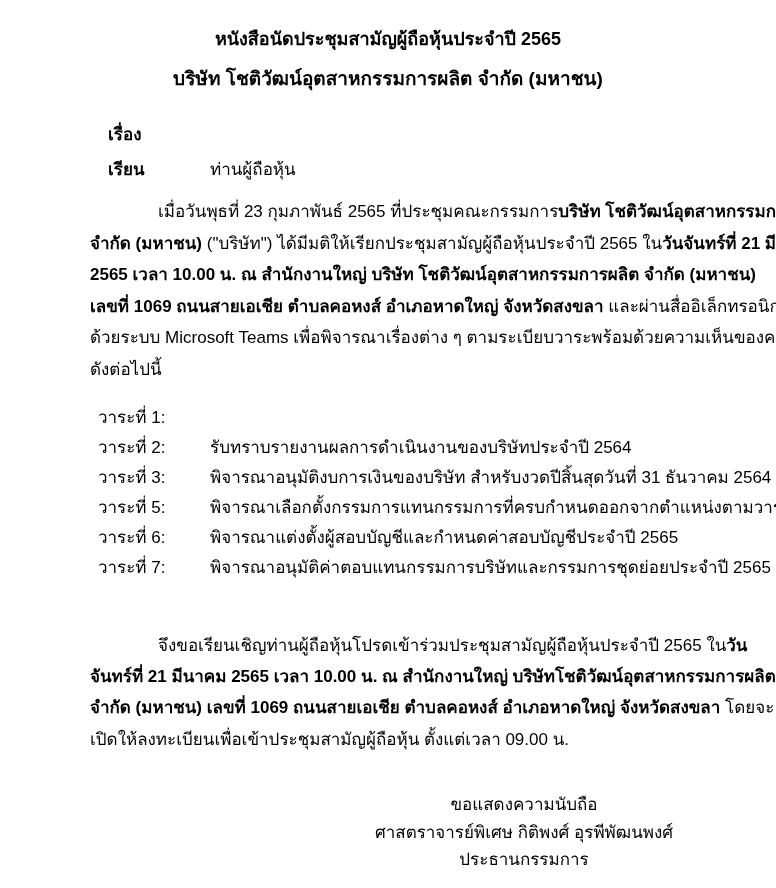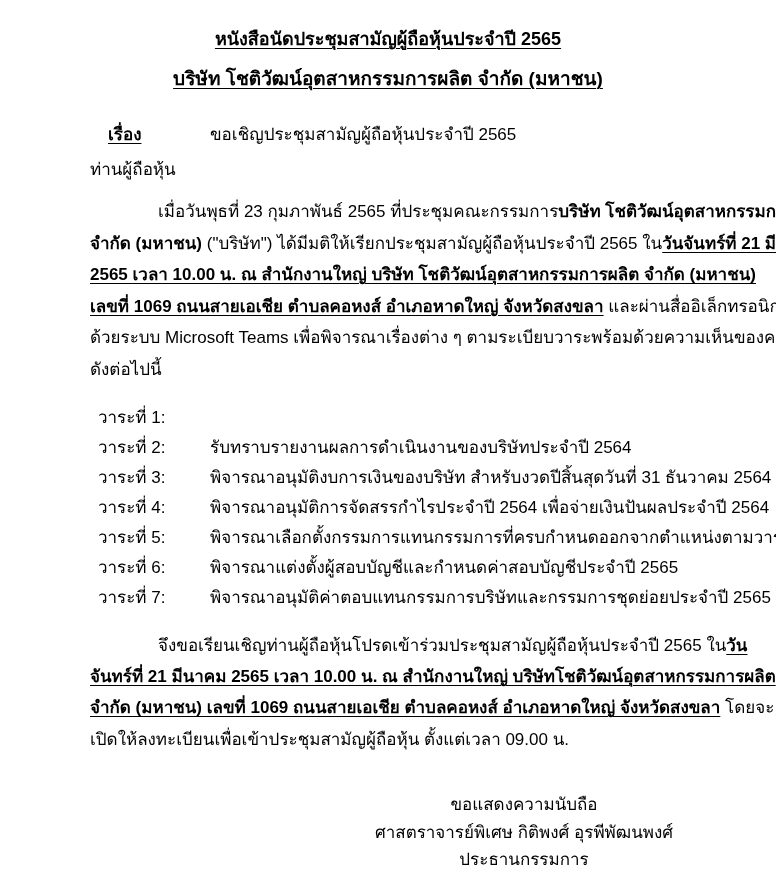--- a/index.html
+++ b/index.html
@@ -9,21 +9,21 @@
     color: #000000;
     font-size: 17px;
   }
   .page {
     position: relative;
     width: 776px; height: 888px;
     background: #ffffff;
     overflow: hidden;
   }
   .b { font-weight: bold; }
-  .u { text-decoration: underline; text-underline-offset: 3px; text-decoration-thickness: 1.4px; margin-top: 12px; }
+  .u { text-underline-offset: 3px; text-decoration-thickness: 1.4px; margin-top: 12px; }
   .center { text-align: center; }
   .abs { position: absolute; }
   .line { white-space: nowrap; }
 
   .title-1 { top: 26px; left: 0; right: 0; font-size: 18px; line-height: 26px; }
   .title-2 { top: 66px; left: 0; right: 0; font-size: 19px; line-height: 26px; }
 
   .ref-row { left: 90px; width: 628px; display: flex; line-height: 26px; }
   .ref-row.subject { top: 122px; }
   .ref-row.attention { top: 157px; }
@@ -54,24 +54,26 @@
     <span class="b u">หนังสือนัดประชุมสามัญผู้ถือหุ้นประจำปี 2565</span>
   </div>
   <div class="abs title-2 center">
     <span class="b u">บริษัท โชติวัฒน์อุตสาหกรรมการผลิต จำกัด (มหาชน)</span>
   </div>
 
   <div class="abs ref-row subject">
     <span class="ref-label-cell">
       <span class="b u">เรื่อง</span>
     </span>
-    <span class="ref-value">ขอเชิญประชุมสามัญผู้ถือหุ้นประจำปี 2565</span>
   </div>
 
   <div class="abs ref-row attention">
+    <span class="ref-label-cell">
+      <span class="b u">เรียน</span>
+    </span>
     <span class="ref-value">ท่านผู้ถือหุ้น</span>
   </div>
 
   <div class="abs para opening">
     <div class="line">
       <span class="indent"></span><span>เมื่อวันพุธที่ 23 กุมภาพันธ์ 2565 ที่ประชุมคณะกรรมการ</span><span class="b">บริษัท โชติวัฒน์อุตสาหกรรมการผลิต</span>
     </div>
     <div class="line">
       <span class="b">จำกัด (มหาชน)</span><span> ("บริษัท") ได้มีมติให้เรียกประชุมสามัญผู้ถือหุ้นประจำปี 2565 ใน</span><span class="b u">วันจันทร์ที่ 21 มีนาคม</span>
     </div>
@@ -93,24 +95,20 @@
     <div class="agenda-row">
       <span class="agenda-label-cell">วาระที่ 1:</span>
     </div>
     <div class="agenda-row">
       <span class="agenda-label-cell">วาระที่ 2:</span>
       <span class="agenda-text">รับทราบรายงานผลการดำเนินงานของบริษัทประจำปี 2564</span>
     </div>
     <div class="agenda-row">
       <span class="agenda-label-cell">วาระที่ 3:</span>
       <span class="agenda-text">พิจารณาอนุมัติงบการเงินของบริษัท สำหรับงวดปีสิ้นสุดวันที่ 31 ธันวาคม 2564</span>
-    </div>
-    <div class="agenda-row">
-      <span class="agenda-label-cell">วาระที่ 4:</span>
-      <span class="agenda-text">พิจารณาอนุมัติการจัดสรรกำไรประจำปี 2564 เพื่อจ่ายเงินปันผลประจำปี 2564</span>
     </div>
     <div class="agenda-row">
       <span class="agenda-label-cell">วาระที่ 5:</span>
       <span class="agenda-text">พิจารณาเลือกตั้งกรรมการแทนกรรมการที่ครบกำหนดออกจากตำแหน่งตามวาระ</span>
     </div>
     <div class="agenda-row">
       <span class="agenda-label-cell">วาระที่ 6:</span>
       <span class="agenda-text">พิจารณาแต่งตั้งผู้สอบบัญชีและกำหนดค่าสอบบัญชีประจำปี 2565</span>
     </div>
     <div class="agenda-row">

